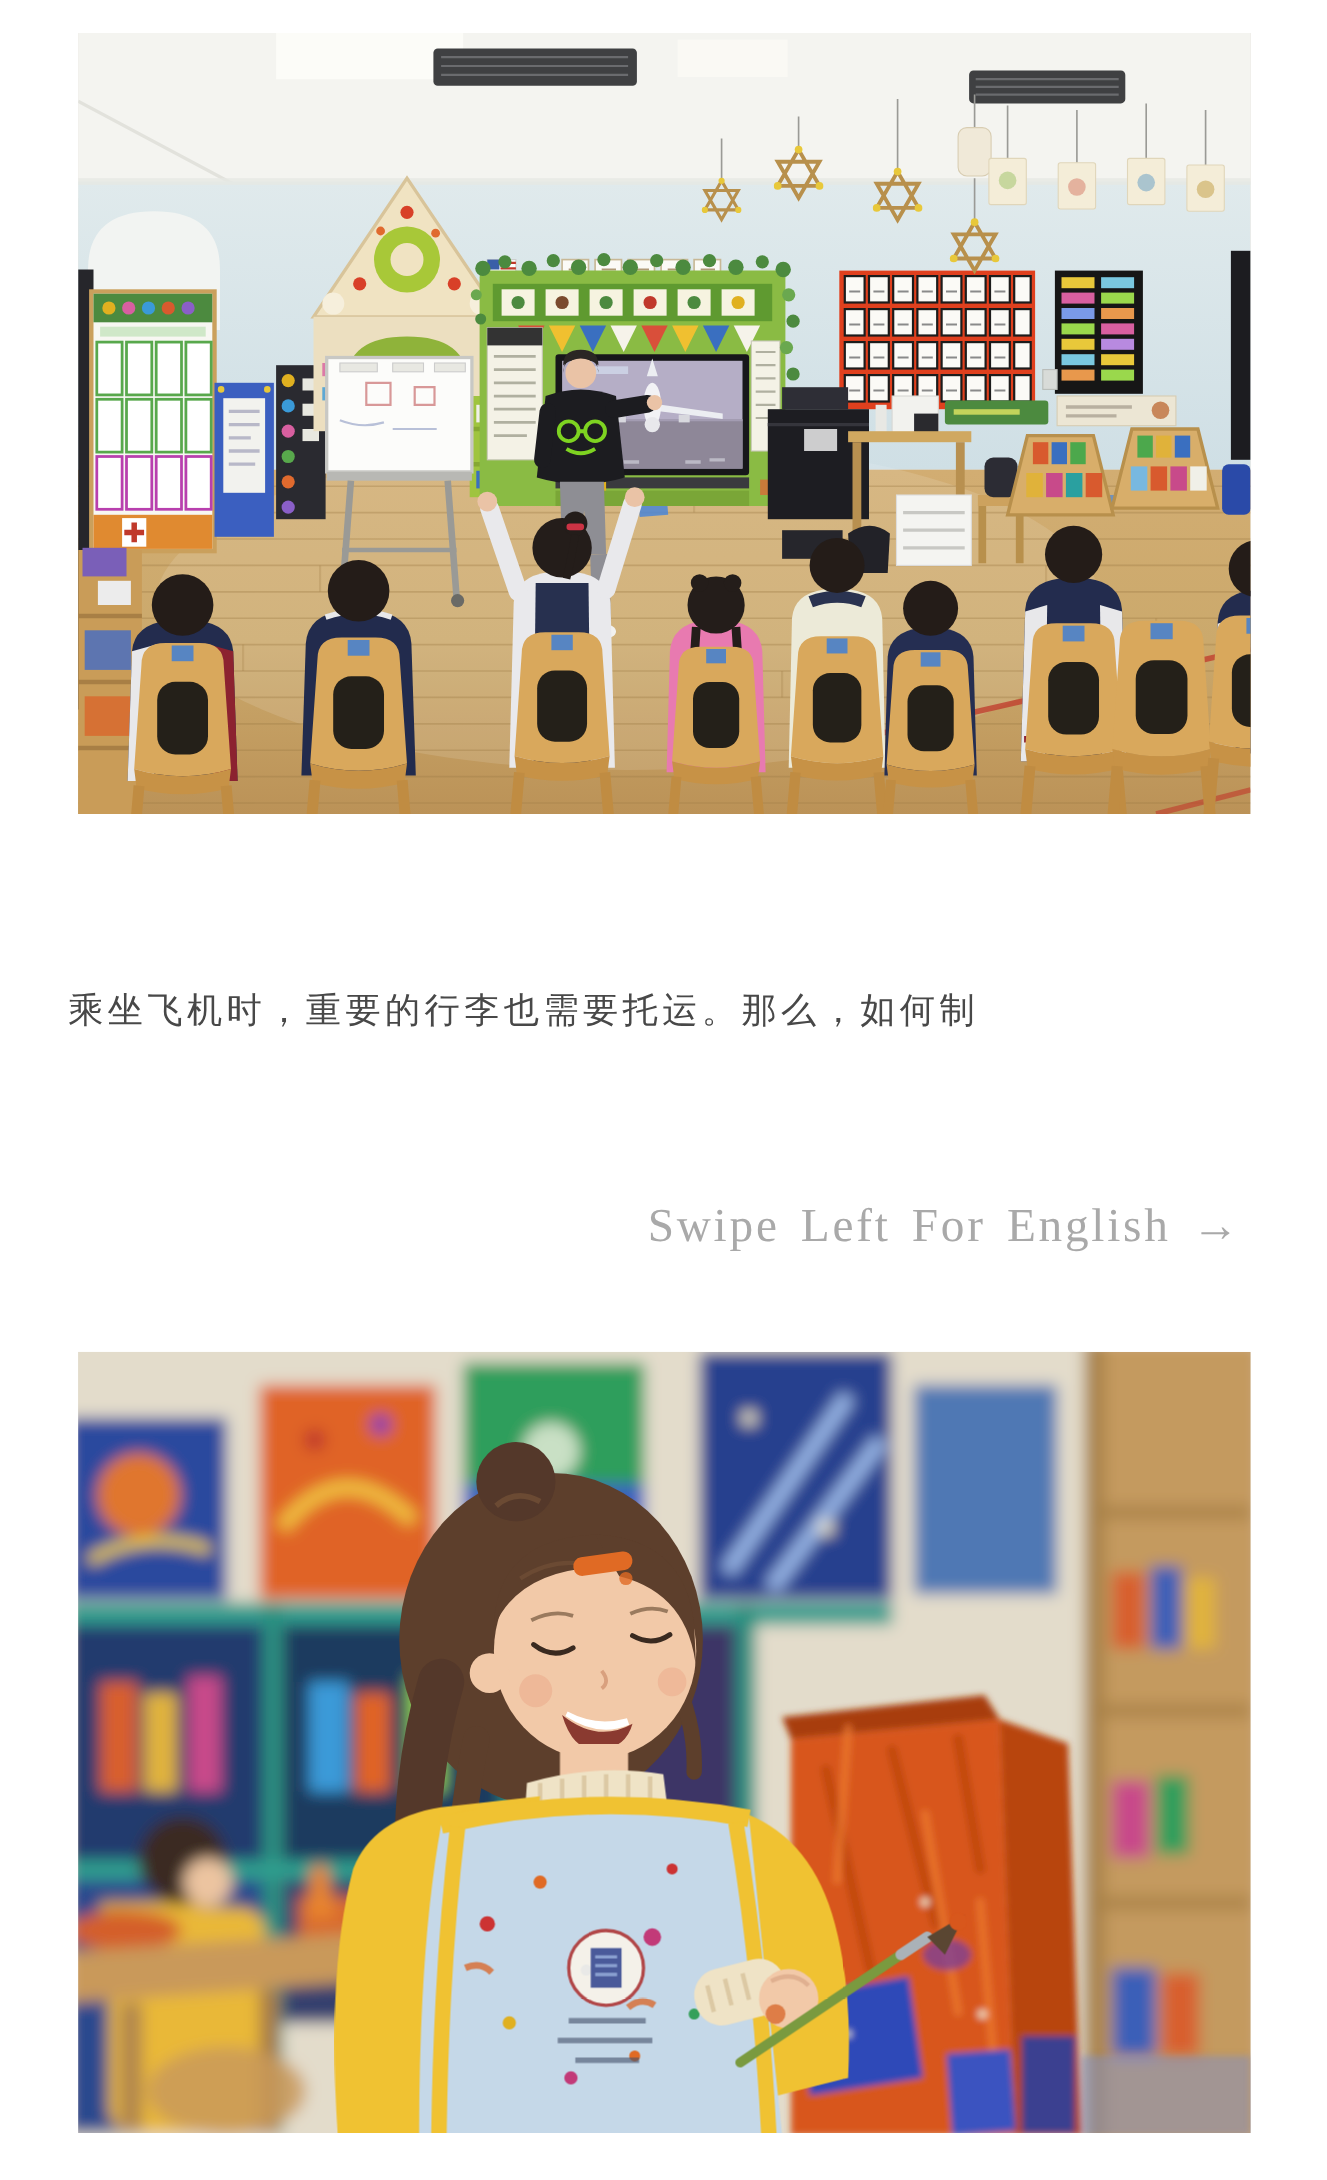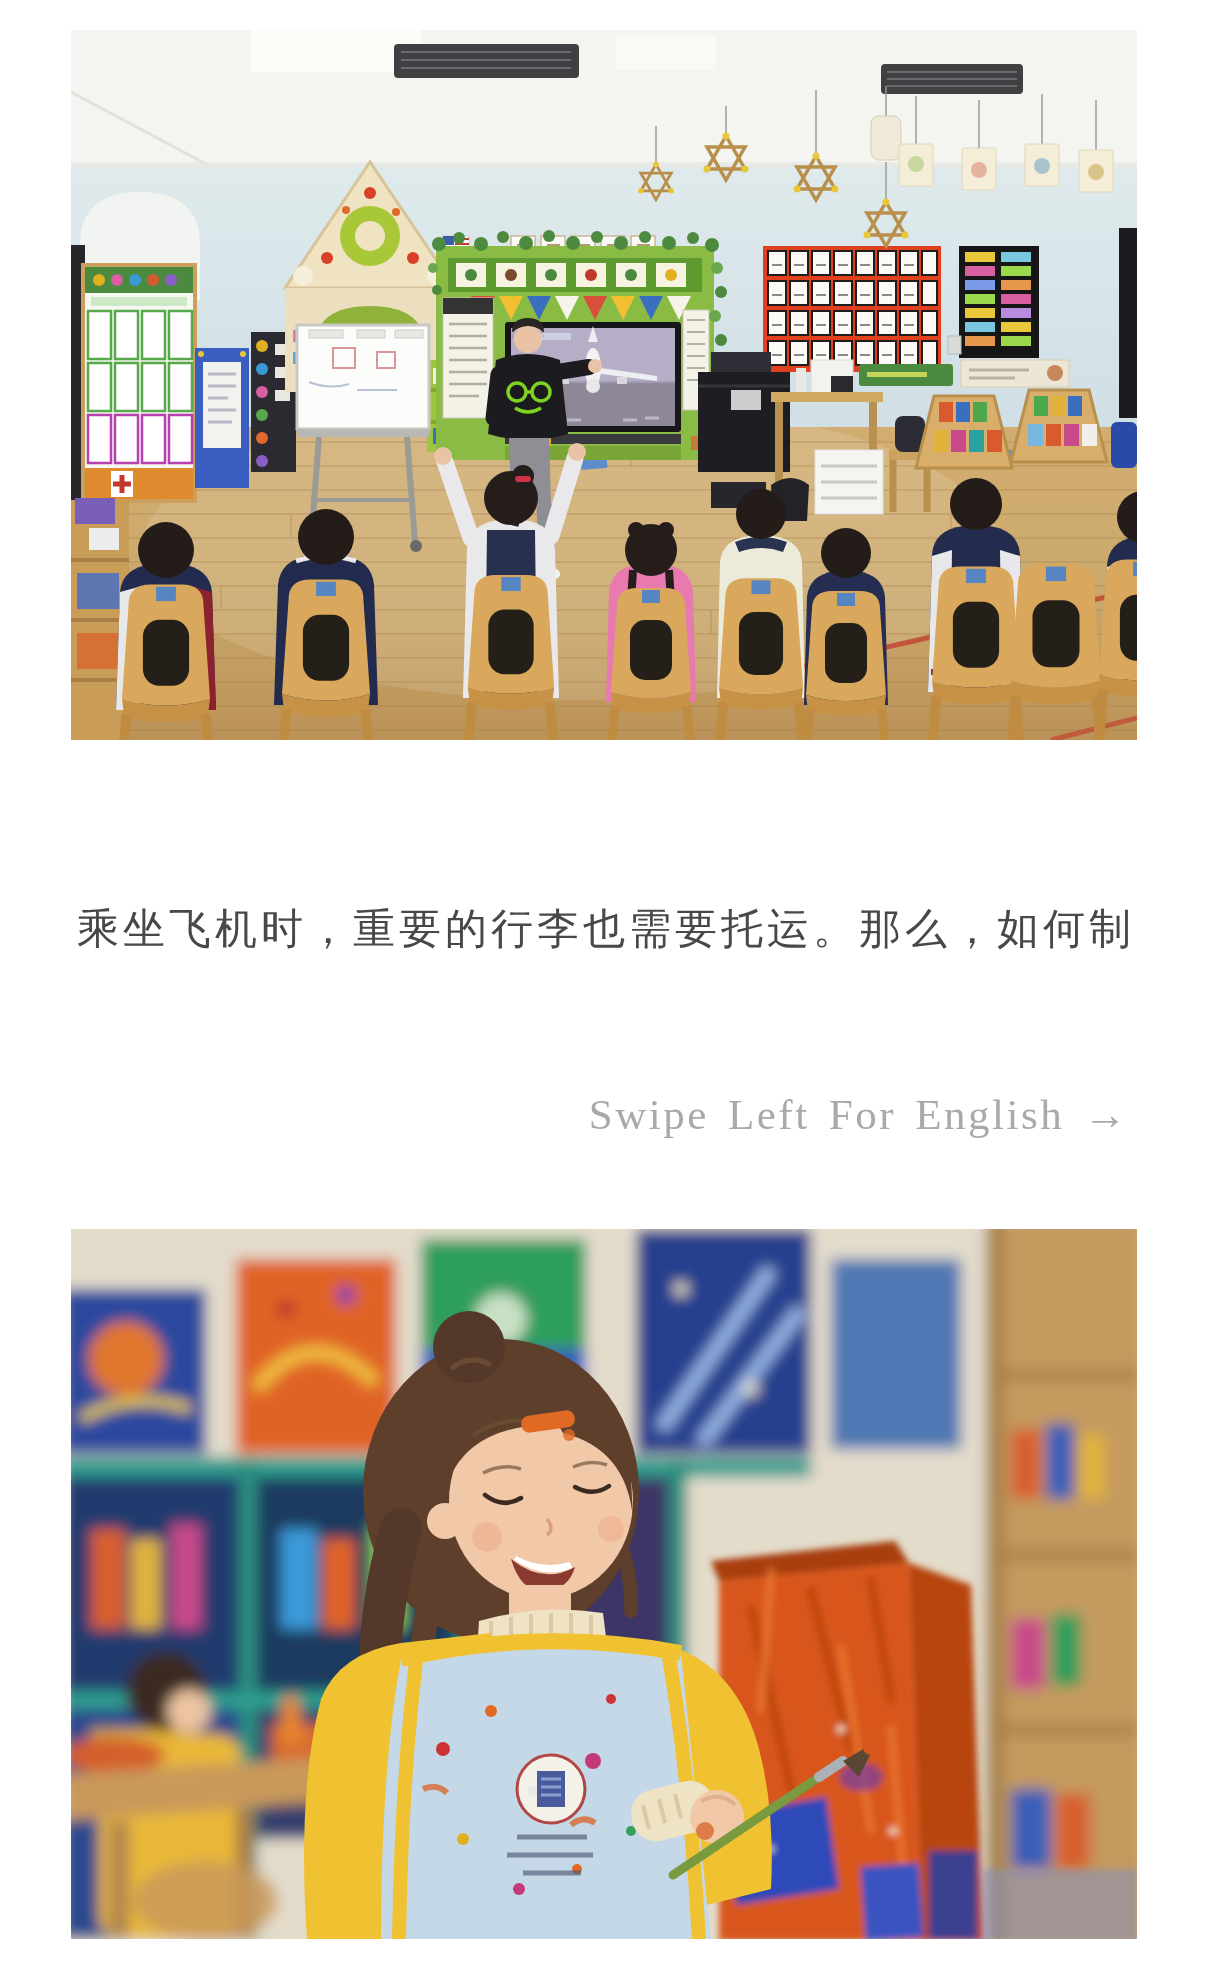--- a/index.html
+++ b/index.html
@@ -2,22 +2,22 @@
 <html><head>
 <meta charset="utf-8">
 <style>
   html,body{margin:0;padding:0;background:#ffffff;}
   #page{position:relative;width:1206px;height:1982px;background:#ffffff;overflow:hidden;
         font-family:"Liberation Sans","DejaVu Sans",sans-serif;}
   .photo{position:absolute;left:71px;width:1066px;height:710px;overflow:hidden;background:#e8e6e0;}
   #photo1{top:30px;}
   #photo2{top:1229px;}
   .photo svg{display:block;width:1066px;height:710px;}
-  #para{position:absolute;left:77px;right:77px;top:835px;
-        font-size:42px;font-weight:300;letter-spacing:4px;line-height:103px;color:#484848;}
+  #para{position:absolute;left:62px;right:77px;top:835px;
+        font-size:32px;font-weight:300;letter-spacing:4px;line-height:103px;color:#484848;}
   #para .pline{display:block;white-space:nowrap;}
   #swipe{position:absolute;right:77px;top:1089px;text-align:left;
          font-family:"Liberation Serif","DejaVu Serif",serif;
          font-size:43px;letter-spacing:2.5px;word-spacing:6px;color:#a9a9a9;line-height:52px;}
 </style>
 </head>
 <body>
 
 <div id="page">
 

